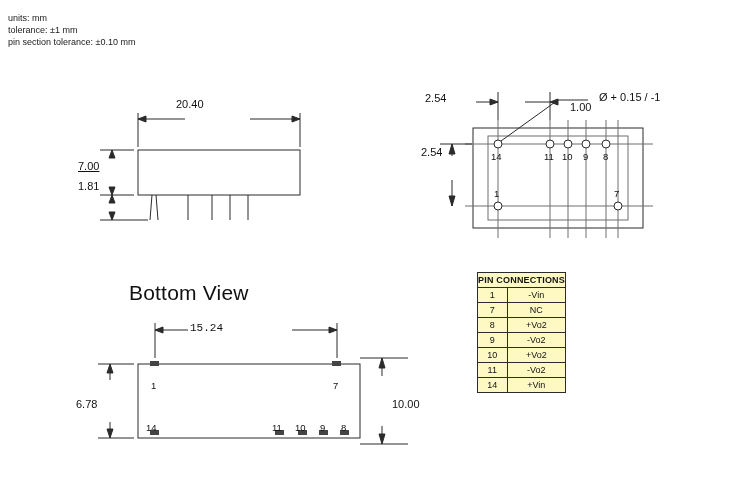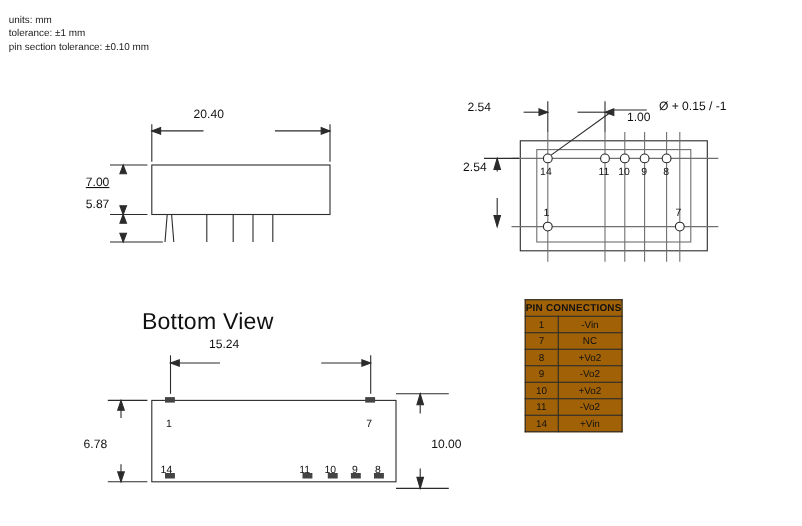--- a/index.html
+++ b/index.html
@@ -51,21 +51,21 @@
     color: #111;
     white-space: nowrap;
   }
 
   svg { display: block; overflow: visible; }
 
   
   .pin-table {
     border-collapse: collapse;
     font-size: 9px;
-    background: #a16207;
+    background: #fef9c3;
   }
   .pin-table td, .pin-table th {
     border: 1px solid #2b2b2b;
     text-align: center;
     padding: 2px 0;
     font-weight: normal;
     color: #111;
   }
   .pin-table .title-cell {
     font-weight: bold;
@@ -123,21 +123,21 @@
     <g stroke="#2b2b2b" stroke-width="1">
       <line x1="40" y1="125" x2="88" y2="125"></line>
       <line x1="52" y1="100" x2="52" y2="108"></line>
       <line x1="52" y1="118" x2="52" y2="125"></line>
       <path d="M52,100 L49,108 L55,108 Z" fill="#2b2b2b"></path>
       <path d="M52,125 L49,117 L55,117 Z" fill="#2b2b2b"></path>
     </g>
   </svg>
   <div class="abs dim-label" style="left:174px; top:98px;">20.40</div>
   <div class="abs dim-label" style="left:76px; top:160px;text-decoration:underline;">7.00</div>
-  <div class="abs dim-label" style="left:76px; top:180px;">5.87</div>
+  <div class="abs dim-label" style="left:76px; top:180px;">1.81</div>
 
   <div class="abs view-title" style="left:129px; top:281px;">Bottom View</div>
 
   <svg class="abs" style="left:60px; top:318px;" width="310" height="150">
 
     <rect x="78" y="46" width="222" height="74" fill="#ffffff" stroke="#2b2b2b" stroke-width="1"></rect>
 
     <rect x="90" y="43" width="9" height="5" fill="#444"></rect>
     <rect x="272" y="43" width="9" height="5" fill="#444"></rect>
 
@@ -168,21 +168,21 @@
     <g stroke="#2b2b2b" stroke-width="1">
       <line x1="300" y1="40" x2="348" y2="40"></line>
       <line x1="300" y1="126" x2="348" y2="126"></line>
       <line x1="322" y1="40" x2="322" y2="58"></line>
       <line x1="322" y1="108" x2="322" y2="126"></line>
       <path d="M322,40 L319,50 L325,50 Z" fill="#2b2b2b"></path>
       <path d="M322,126 L319,116 L325,116 Z" fill="#2b2b2b"></path>
     </g>
   </svg>
 
-  <div class="abs dim-label" style="left:188px; top:307px;">15.24</div>
+  <div class="abs dim-label" style="left:188px; top:322px;font-family:Liberation Mono, monospace;">15.24</div>
   <div class="abs dim-label" style="left:74px; top:398px;">6.78</div>
   <div class="abs dim-label" style="left:390px; top:398px;">10.00</div>
 
   <div class="abs small-label" style="left:151px; top:380px;">1</div>
   <div class="abs small-label" style="left:333px; top:380px;">7</div>
   <div class="abs small-label" style="left:146px; top:422px;">14</div>
   <div class="abs small-label" style="left:272px; top:422px;">11</div>
   <div class="abs small-label" style="left:295px; top:422px;">10</div>
   <div class="abs small-label" style="left:320px; top:422px;">9</div>
   <div class="abs small-label" style="left:341px; top:422px;">8</div>

